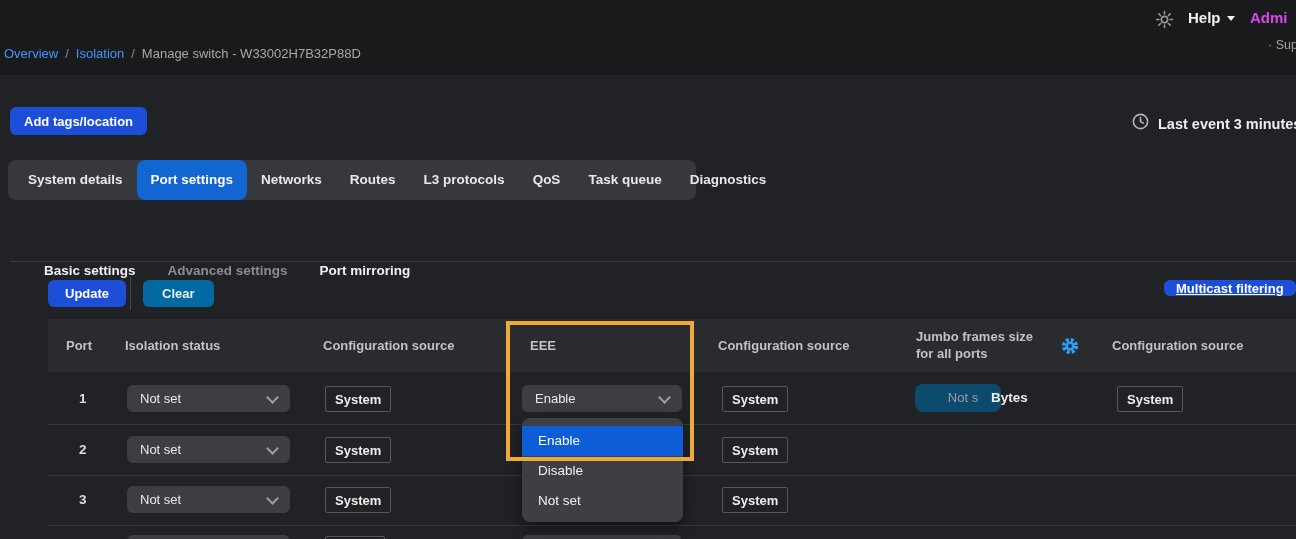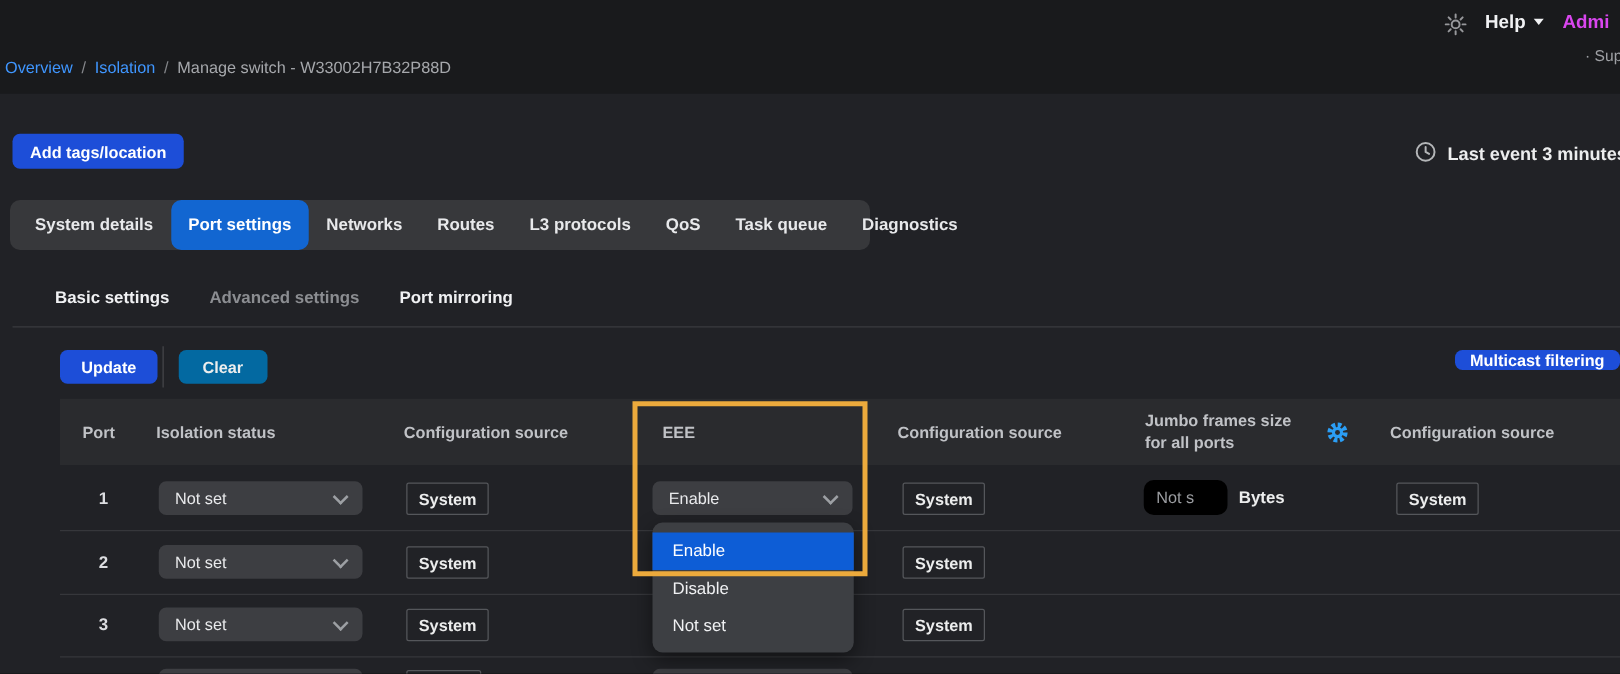--- a/index.html
+++ b/index.html
@@ -23,52 +23,52 @@
   .support-label{position:absolute;left:1268px;top:38px;font-size:12.5px;color:#9fa1a5;white-space:nowrap;cursor:pointer;}
 
   
   .btn-blue{background:#1d4ed8;color:#fff;font-weight:bold;font-size:13px;border:none;border-radius:6px;
     display:inline-flex;align-items:center;justify-content:center;cursor:pointer;font-family:inherit;white-space:nowrap;}
   .btn-gray{background:#0369a1;color:#eceded;font-weight:bold;font-size:13px;border:none;border-radius:6px;
     display:inline-flex;align-items:center;justify-content:center;cursor:pointer;font-family:inherit;white-space:nowrap;}
   .add-tags{left:10px;top:107px;height:28px;padding:0 14px;}
   .update-btn{left:48px;top:280px;height:27px;padding:0 17px;}
   .clear-btn{left:143px;top:280px;height:27px;padding:0 19px;}
-  .multicast-btn{left:1164px;top:280px;height:16px;padding:0 12px;}
+  .multicast-btn{left:1164px;top:280px;height:16px;padding:0 12px;text-decoration:underline;}
   .toolbar-divider{position:absolute;left:130px;top:277px;width:1px;height:33px;background:#45464a;}
 
   .last-event{position:absolute;left:1131px;top:112px;display:flex;align-items:center;gap:8px;white-space:nowrap;}
   .last-event-text{font-size:14.5px;font-weight:bold;color:#ecedee;}
 
   
   .tabbar{position:absolute;left:8px;top:160px;width:688px;height:40px;background:#37383b;border-radius:8px;
     display:flex;align-items:center;padding:0 6px;box-sizing:border-box;}
   .tab{height:40px;line-height:40px;padding:0 14px;font-size:13.5px;font-weight:bold;color:#e8e9eb;cursor:pointer;border-radius:8px;white-space:nowrap;}
   .tab.active{background:#1266d1;color:#fff;}
 
   
   .subtabs{position:absolute;left:44px;top:230px;display:flex;gap:32px;}
-  .subtab{font-size:13.5px;font-weight:bold;color:#f0f1f3;cursor:pointer;white-space:nowrap;}
+  .subtab{font-size:13.5px;font-weight:bold;color:#f0f1f3;cursor:pointer;white-space:nowrap;margin-top:33px;}
   .subtab.muted{color:#8b8d91;}
   .subtab-divider{position:absolute;left:10px;top:261px;width:1286px;height:1px;background:#3a3b3f;}
 
   
   .thead{position:absolute;left:48px;top:319px;width:1248px;height:53px;background:#2a2b2e;}
   .th{position:absolute;font-size:13px;font-weight:bold;color:#c0c2c6;white-space:nowrap;}
   .th.two-line{line-height:16px;}
   .rowline{position:absolute;left:48px;width:1248px;height:1px;background:#36373b;}
   .portnum{position:absolute;font-size:13.5px;font-weight:bold;color:#dcdde0;}
 
   .select{position:absolute;background:#3d3e42;border-radius:6px;height:27px;display:flex;align-items:center;
     color:#e9eaec;font-size:13px;font-weight:500;padding:0 30px 0 13px;box-sizing:border-box;cursor:pointer;}
   .chev{position:absolute;right:13px;top:8px;width:7px;height:7px;border-right:2px solid #9da0a4;border-bottom:2px solid #9da0a4;transform:rotate(45deg);}
   .badge{position:absolute;border:1px solid #55575b;color:#eceded;font-weight:bold;font-size:13px;height:26px;
     display:inline-flex;align-items:center;padding:0 9px;border-radius:2px;box-sizing:border-box;background:transparent;}
-  .disabled-input{position:absolute;left:915px;top:384px;width:67px;height:28px;background:#000000;border-radius:8px;
-    color:#9b9da1;font-size:13px;line-height:28px;padding-left:10px;box-sizing:border-box;white-space:nowrap;overflow:hidden;}
+  .disabled-input{position:absolute;left:915px;top:384px;width:86px;height:28px;background:#0c4a6e;border-radius:8px;
+    color:#9b9da1;font-size:13px;line-height:28px;padding-left:10px;box-sizing:border-box;white-space:nowrap;overflow:hidden;text-align:center;}
   .unit-label{position:absolute;left:991px;top:390px;font-size:13.5px;font-weight:bold;color:#eceded;}
 
   
   .dd{position:absolute;left:522px;top:418px;width:161px;background:#3d3f43;border-radius:8px;
     padding:8px 0 6px;box-shadow:0 6px 16px rgba(0,0,0,.45);z-index:5;}
   .dd .opt{height:30px;line-height:30px;padding-left:16px;font-size:13.5px;color:#f0f1f3;cursor:pointer;white-space:nowrap;}
   .dd .opt.selected{background:#0d5dd6;color:#fff;}
 
   
   .hl-box{position:absolute;left:506px;top:321px;width:188px;height:140px;border:4px solid #ecaa3c;

